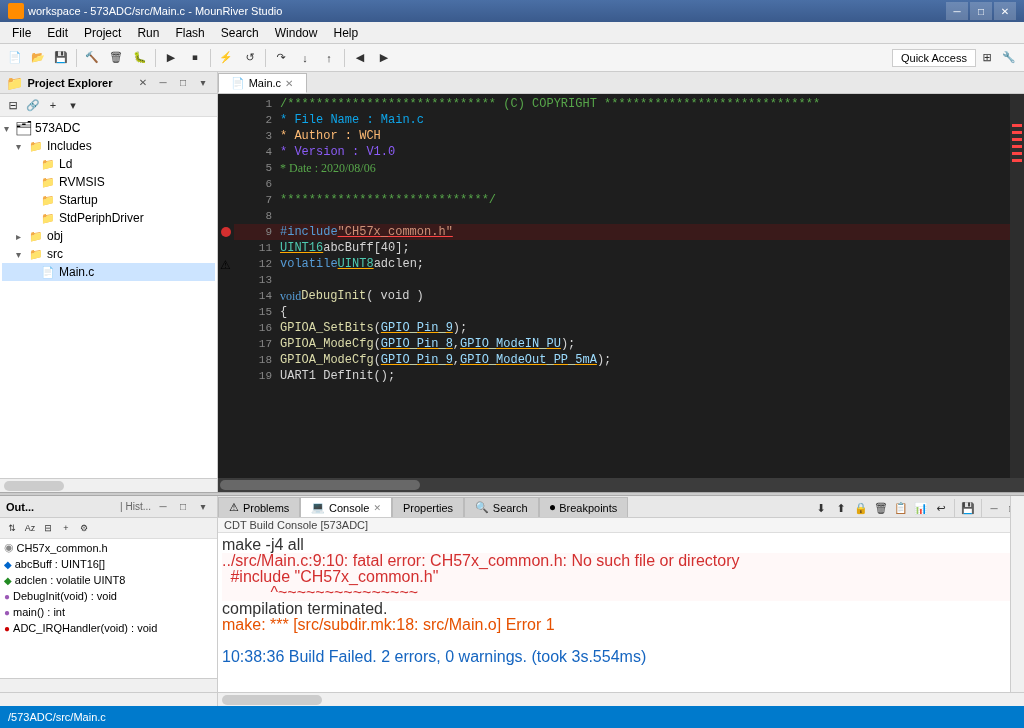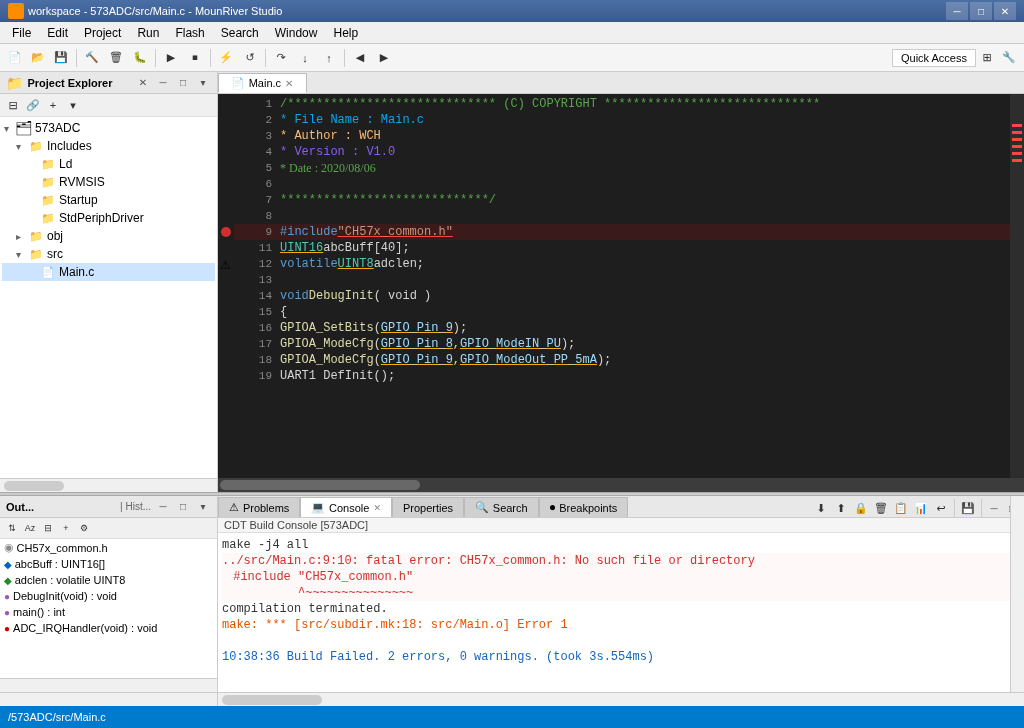--- a/index.html
+++ b/index.html
@@ -57,21 +57,21 @@
     .splitter-h { height: 4px; background: #ccc; cursor: ns-resize; border-top: 1px solid #aaa; border-bottom: 1px solid #aaa; }
     
     
     .bottom-panel { height: 210px; display: flex; flex-direction: column; background: white; }
     .bottom-left { width: 218px; border-right: 1px solid #ccc; display: flex; flex-direction: column; }
     .bottom-right { flex: 1; display: flex; flex-direction: column; overflow: hidden; }
     .bottom-content { display: flex; flex: 1; overflow: hidden; }
     .bottom-tab-bar { background: #e8e8e8; border-bottom: 1px solid #ccc; height: 22px; display: flex; align-items: flex-end; }
     .bottom-tab { padding: 2px 10px; background: #d0d0d0; border: 1px solid #bbb; border-bottom: none; font-size: 11px; cursor: pointer; height: 20px; display: flex; align-items: center; gap: 4px; }
     .bottom-tab.active { background: white; }
-    .console-area { flex: 1; overflow: auto; padding: 4px; font-family: Liberation Mono, monospace; font-size: 12px; background: white; }
+    .console-area { flex: 1; overflow: auto; padding: 4px; font-family: Liberation Sans, sans-serif; font-size: 16px; background: white; }
     .console-line { line-height: 16px; white-space: pre; }
     .console-error { color: #d32f2f; background: #fff8f8; }
     .console-success { color: #1565c0; }
     .console-normal { color: #333; }
     .console-warning { color: #e65100; }
     
     
     .outline-item { display: flex; align-items: center; padding: 2px 4px; font-size: 12px; cursor: pointer; gap: 3px; }
     
     
@@ -325,21 +325,21 @@
             <span style="color:#d4d4d4;"> adclen;</span>
           </div>
 
           <div class="code-line">
             <span class="ln">13</span>
             <span> </span>
           </div>
 
           <div class="code-line">
             <span class="ln">14</span>
-            <span style="color:#569cd6;">void </span>
+            <span style="color:#569cd6;font-family:Liberation Serif, serif;">void </span>
             <span style="color:#dcdcaa;">DebugInit</span>
             <span style="color:#d4d4d4;">( void )</span>
           </div>
 
           <div class="code-line">
             <span class="ln">15</span>
             <span style="color:#d4d4d4;">{</span>
           </div>
 
           <div class="code-line">

